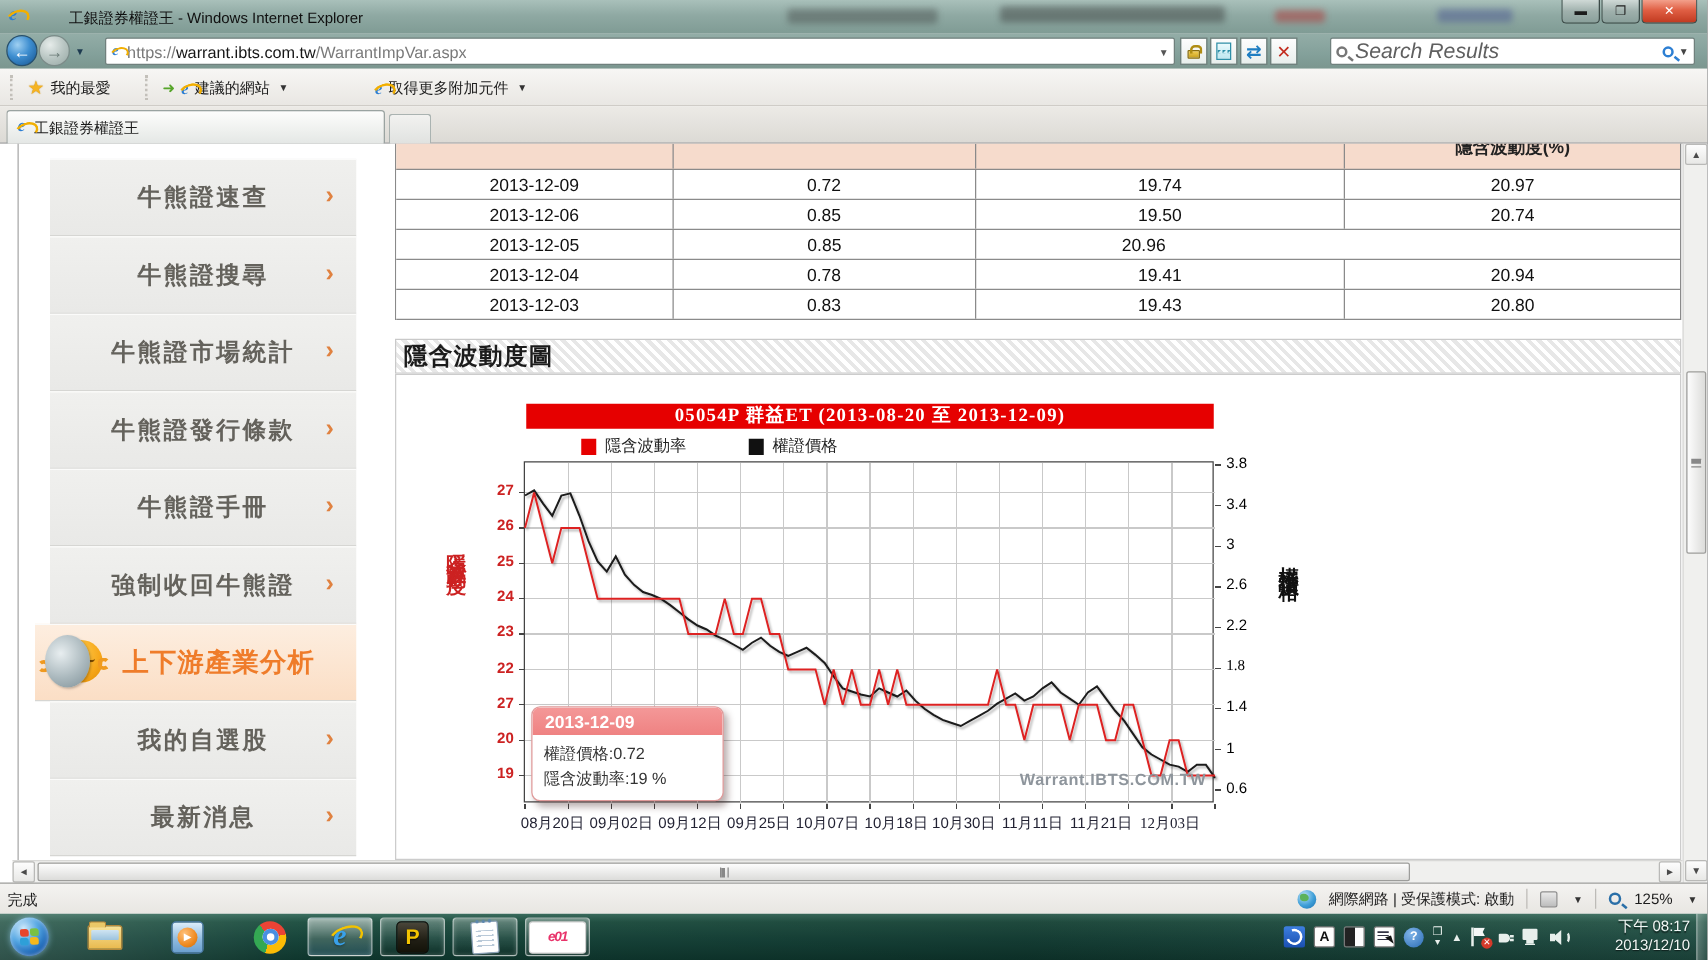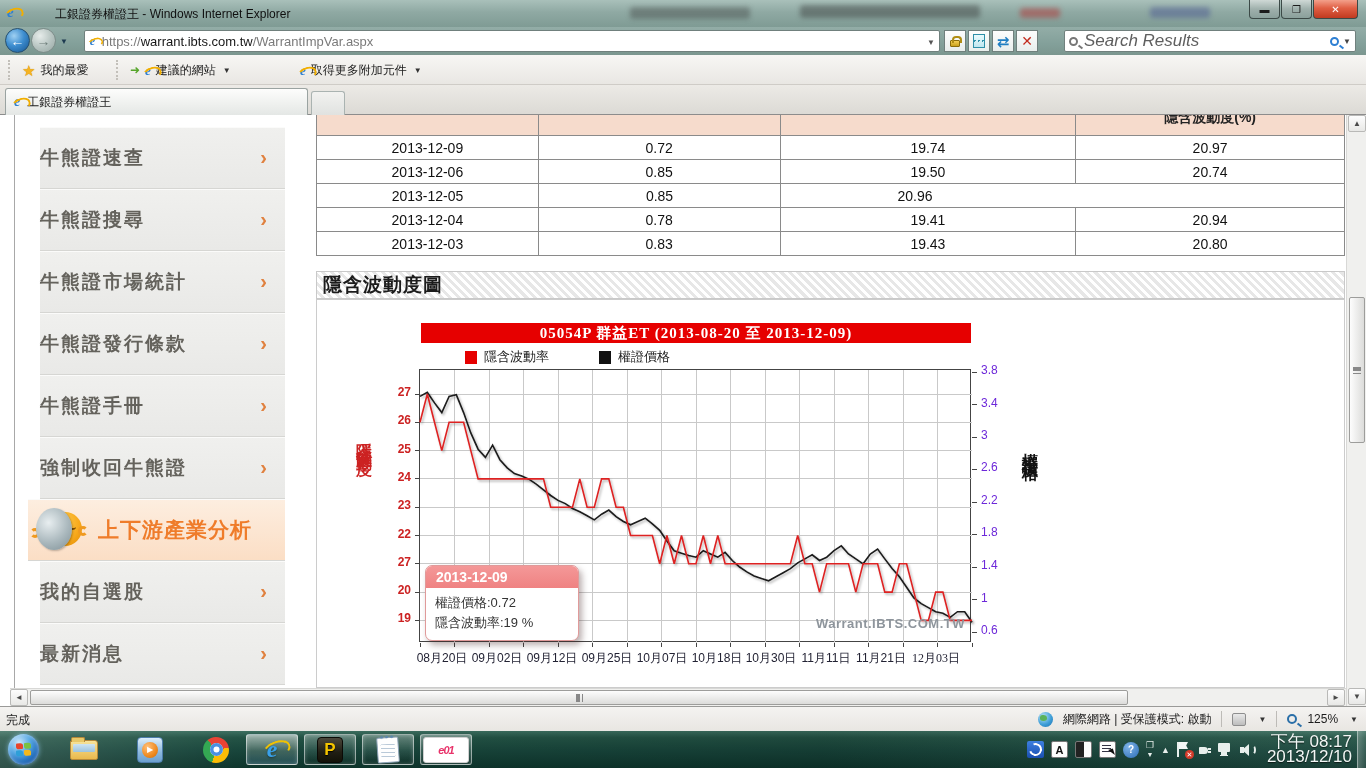--- a/index.html
+++ b/index.html
@@ -87,21 +87,21 @@
   .helpico { width:15px; height:15px; border-radius:50%; background:radial-gradient(circle at 35% 30%,#7fb4e8,#2b6cb5); color:#fff; font-size:10px; font-weight:bold; display:flex; align-items:center; justify-content:center; }
   .chevmore { font-size:13px; color:#2a2a2a; }
 
   
   .content { position:absolute; left:0; top:115px; width:1366px; height:591px; background:#fff; }
   .page-vline { position:absolute; left:14px; top:0; width:1px; height:573px; background:#a8a8a8; }
 
   
   .sidebar { position:absolute; left:40px; top:12px; width:245px; }
   .side-item { position:relative; height:62px; background:linear-gradient(180deg,#f0f0ee,#e9e9e7);
-    border-bottom:1px solid #d6d6d3; box-shadow:inset 0 1px 0 #fbfbfa; display:flex; align-items:center; cursor:pointer; }
+    border-bottom:1px solid #d6d6d3; box-shadow:inset 0 1px 0 #fbfbfa; display:flex; align-items:center; justify-content:center; cursor:pointer; }
   .side-label { font-size:19px; font-weight:bold; color:#64625c; letter-spacing:2px; }
   .side-chev { position:absolute; right:18px; top:50%; transform:translateY(-54%); color:#e0813f; font-size:20px; font-weight:bold; }
   .side-item.hl { background:linear-gradient(180deg,#fdeee0,#fbdec5); margin-left:-12px; width:257px; justify-content:flex-start; }
   .side-item.hl .side-label { color:#ef7c2a; font-size:21px; margin-left:14px; letter-spacing:1px; }
   .mascot { position:relative; width:48px; height:48px; margin-left:8px; flex:0 0 auto; }
   .mascot .sun { position:absolute; right:2px; top:6px; width:34px; height:34px; border-radius:50%;
     background:radial-gradient(circle at 38% 32%, #ffd257, #f7a81b 60%, #e08a00); }
   .mascot .sun::before, .mascot .sun::after { content:""; position:absolute; top:12px; width:8px; height:4px; border-bottom:2px solid #7a4a00; border-radius:50%; }
   .mascot .sun::before { left:6px; } .mascot .sun::after { right:6px; }
   .mascot .moon { position:absolute; left:0; top:2px; width:36px; height:42px; border-radius:50%;
@@ -130,21 +130,21 @@
   .banner { position:absolute; left:104px; top:23px; width:550px; height:20px; background:#e60000;
     color:#fff; font:bold 15px "Liberation Serif",serif; text-align:center; line-height:20px; letter-spacing:1px; }
   .legend { position:absolute; left:148px; top:48px; display:flex; align-items:center; gap:10px; font-size:13px; color:#222; }
   .leg-sq { width:12px; height:13px; display:inline-block; }
   .legend .item { display:flex; gap:7px; align-items:center; margin-right:40px; }
   .plot { position:absolute; left:102px; top:69px; width:552px; height:273px; border:1px solid #444; background:#fff; }
   .plot svg { overflow:visible; display:block; }
   .gridline { stroke:#c9c9c9; stroke-width:1; shape-rendering:crispEdges; }
   .tickmark { stroke:#444; stroke-width:1; shape-rendering:crispEdges; }
   .axisL-label { position:absolute; width:34px; text-align:right; font-size:12px; font-weight:bold; color:#cc2222; }
-  .axisR-label { position:absolute; font-size:12px; color:#6d28d9; }
+  .axisR-label { position:absolute; font-size:12px; color:#000000; }
   .xlabel { position:absolute; font-size:12px; color:#223; white-space:nowrap; transform:translateX(-50%); }
   .ytitle { position:absolute; writing-mode:vertical-rl; text-orientation:upright; letter-spacing:4px; font-weight:bold; }
   .ytitle.left { left:36px; top:130px; color:#cc2222; font-size:16px; }
   .ytitle.right { left:702px; top:140px; color:#111; font-size:16px; }
   .watermark { position:absolute; left:102px; top:316px; width:546px; text-align:right; font-size:13px; font-weight:bold; color:#8e959c; letter-spacing:.5px; }
   .tooltip { position:absolute; left:108px; top:265px; width:154px; border:1px solid #e09a9a; border-radius:7px;
     box-shadow:3px 4px 6px rgba(60,30,30,.35); overflow:hidden; background:#fff; }
   .tooltip .tt-head { background:linear-gradient(180deg,#f49898,#ef8282); color:#fff; font-weight:bold; font-size:14px; padding:3px 10px; }
   .tooltip .tt-body { padding:5px 9px 7px; font-size:13px; color:#333; line-height:1.55; }
 
@@ -223,21 +223,21 @@
   .plug { width:14px; height:14px; position:relative; }
   .plug::before { content:""; position:absolute; left:2px; top:4px; width:9px; height:7px; background:#e8efec; border-radius:1px 4px 4px 1px; }
   .plug::after { content:""; position:absolute; left:11px; top:5px; width:3px; height:2px; box-shadow:0 3px 0 #e8efec; background:#e8efec; }
   .netmon { width:15px; height:13px; position:relative; }
   .netmon::before { content:""; position:absolute; left:0; top:0; width:12px; height:9px; background:#e8efec; border-radius:1px; }
   .netmon::after { content:""; position:absolute; left:3px; top:9px; width:6px; height:3px; background:#e8efec; box-shadow:-2px 2px 0 -1px #e8efec,2px 2px 0 -1px #e8efec; }
   .speaker { position:relative; width:16px; height:14px; }
   .speaker::before { content:""; position:absolute; left:0; top:4px; width:4px; height:6px; background:#e8efec; }
   .speaker::after { content:""; position:absolute; left:2px; top:1px; border-top:6px solid transparent; border-bottom:6px solid transparent; border-right:7px solid #e8efec; }
   .spk-waves { position:absolute; left:10px; top:2px; width:6px; height:10px; border:2px solid #e8efec; border-left:none; border-top-color:transparent; border-bottom-color:transparent; border-radius:0 70% 70% 0; }
-  .clock { position:absolute; right:14px; top:3px; text-align:right; color:#f2f7f5; font-size:17px; line-height:15px; text-shadow:0 1px 1px rgba(0,0,0,.6); }
+  .clock { position:absolute; right:14px; top:3px; text-align:right; color:#f2f7f5; font-size:12px; line-height:15px; text-shadow:0 1px 1px rgba(0,0,0,.6); }
   .showdesk { position:absolute; right:0; top:0; width:9px; height:37px; background:linear-gradient(90deg,rgba(255,255,255,.25),rgba(255,255,255,.08)); border-left:1px solid rgba(255,255,255,.5); }
 </style>
 </head>
 <body>
 
 <div id="screen">
 
   <div class="titlebar">
     <span class="ie-glyph tb-ie">e</span>
     <span class="win-title">工銀證券權證王 - Windows Internet Explorer</span>
@@ -530,21 +530,21 @@
           <div class="axisL-label" style="left:60px;top:198px;">23</div>
           <div class="axisL-label" style="left:60px;top:227px;">22</div>
           <div class="axisL-label" style="left:60px;top:255px;">27</div>
           <div class="axisL-label" style="left:60px;top:283px;">20</div>
           <div class="axisL-label" style="left:60px;top:311px;">19</div>
           <div class="axisR-label" style="left:664px;top:63px;">3.8</div>
           <div class="axisR-label" style="left:664px;top:96px;">3.4</div>
           <div class="axisR-label" style="left:664px;top:128px;">3</div>
           <div class="axisR-label" style="left:664px;top:160px;">2.6</div>
           <div class="axisR-label" style="left:664px;top:193px;">2.2</div>
-          <div class="axisR-label" style="left:664px;top:225px;">1.8</div>
+          <div class="axisR-label" style="left:664px;top:225px;font-family:Liberation Serif, serif;">1.8</div>
           <div class="axisR-label" style="left:664px;top:258px;">1.4</div>
           <div class="axisR-label" style="left:664px;top:291px;">1</div>
           <div class="axisR-label" style="left:664px;top:323px;">0.6</div>
           <div class="xlabel" style="left:125px;top:350px;">08月20日</div>
           <div class="xlabel" style="left:180px;top:350px;">09月02日</div>
           <div class="xlabel" style="left:235px;top:350px;">09月12日</div>
           <div class="xlabel" style="left:290px;top:350px;">09月25日</div>
           <div class="xlabel" style="left:345px;top:350px;">10月07日</div>
           <div class="xlabel" style="left:400px;top:350px;">10月18日</div>
           <div class="xlabel" style="left:454px;top:350px;">10月30日</div>

